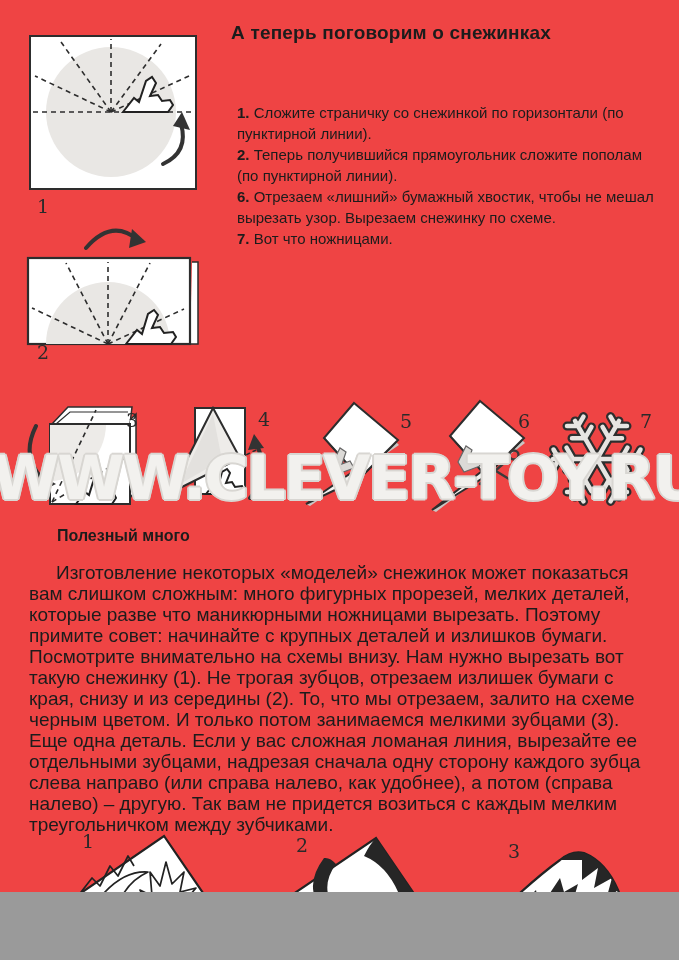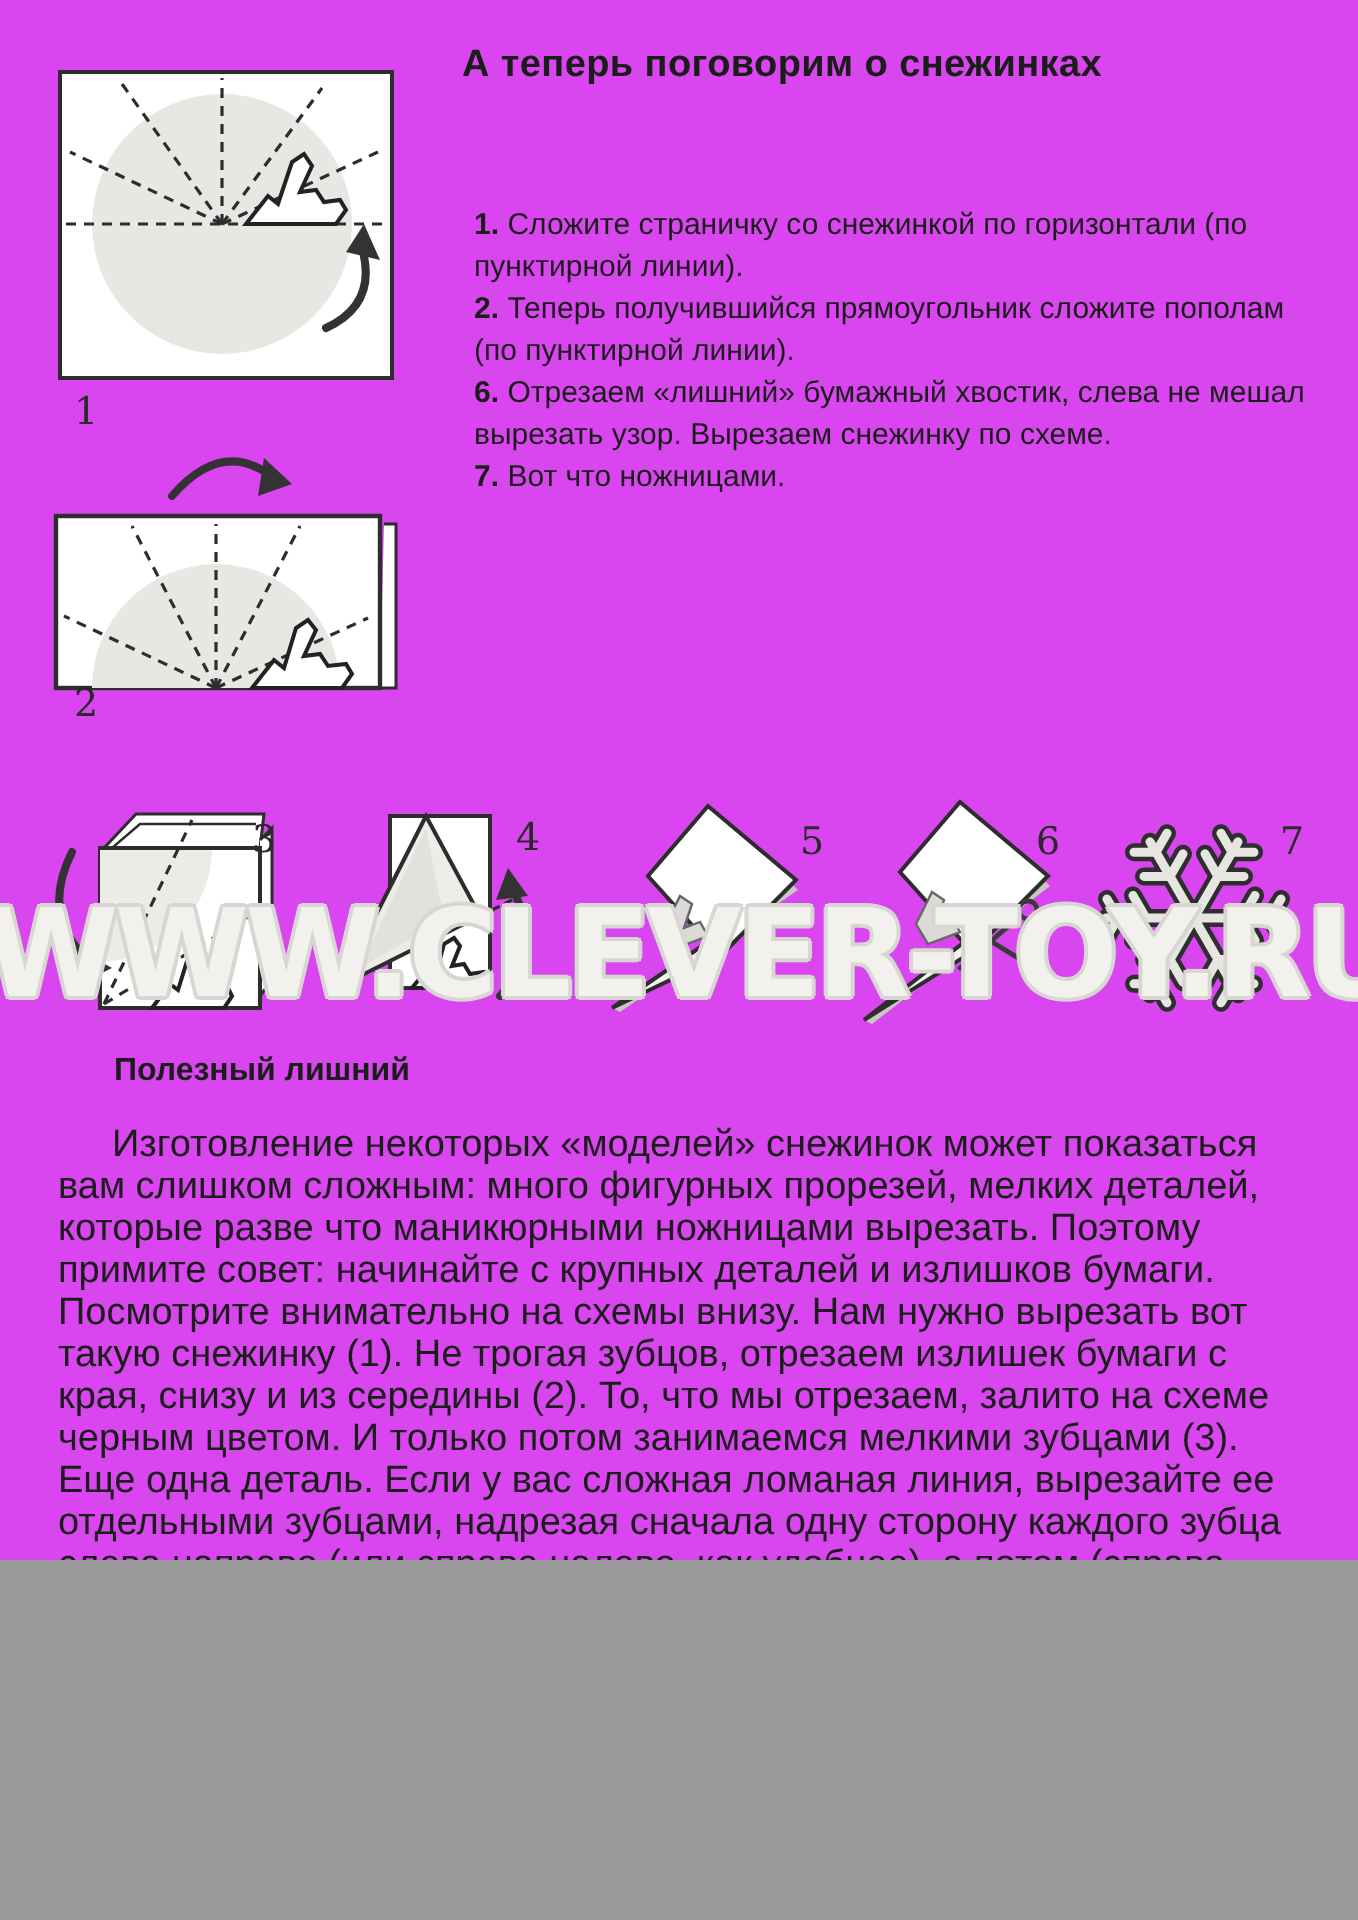--- a/index.html
+++ b/index.html
@@ -1,18 +1,18 @@
 <!DOCTYPE html>
 <html><head>
 <meta charset="utf-8">
 <style>
   html,body{margin:0;padding:0;background:#9a9a9a;}
   .page{
-    position:relative;width:679px;height:780px;margin:0 auto;
-    background:#d946ef;color:#1c1c1c;overflow:hidden;
+    position:relative;width:679px;height:892px;margin:0 auto;
+    background:#ef4444;color:#1c1c1c;overflow:hidden;
     font-family:"Liberation Sans",sans-serif;
     text-decoration:underline;
   }
   .fig{position:absolute;}
   .fig svg{display:block;}
   .fig-label{
     position:absolute;font-family:"DejaVu Serif",serif;
     font-size:19px;color:#2a2a2a;line-height:1;
   }
   .page-title{
@@ -45,21 +45,21 @@
 </head>
 <body>
 
 <div class="page">
 
   <div class="page-title">А теперь поговорим о снежинках</div>
 
   <div class="instructions">
     <p><span class="num">1.</span> <span>Сложите страничку со снежинкой по горизонтали (по пунктирной линии).</span></p>
     <p><span class="num">2.</span> <span>Теперь получившийся прямоугольник сложите пополам (по пунктирной линии).</span></p>
-    <p><span class="num">6.</span> <span>Отрезаем «лишний» бумажный хвостик, слева не мешал вырезать узор. Вырезаем снежинку по схеме.</span></p>
+    <p><span class="num">6.</span> <span>Отрезаем «лишний» бумажный хвостик, чтобы не мешал вырезать узор. Вырезаем снежинку по схеме.</span></p>
     <p><span class="num">7.</span> <span>Вот что ножницами.</span></p>
   </div>
 
   <div class="fig" style="left:27px;top:32px;">
     <svg width="178" height="168" viewBox="0 0 178 168">
       <rect x="3" y="4" width="166" height="153" fill="#ffffff" stroke="#2d2d2d" stroke-width="2"></rect>
       <circle cx="84" cy="80" r="65" fill="#e9e7e4"></circle>
       <g stroke="#2d2d2d" stroke-width="1.6" stroke-dasharray="5 4" fill="none">
         <path d="M6,80 L166,80"></path>
           <path d="M84,80 L84,7"></path>
@@ -176,21 +176,21 @@
                  M50,53 L6,53 M26,53 L19.5,41.7 M26,53 L19.5,64.3 M12,53 L6.5,43.5 M12,53 L6.5,62.5
                  M50,53 L28,91.1 M38,73.8 L44.5,85.1 M38,73.8 L25,73.8 M31,85.9 L36.5,95.4 M31,85.9 L20,85.9
                  M50,53 L72,91.1 M62,73.8 L55.5,85.1 M62,73.8 L75,73.8 M69,85.9 L63.5,95.4 M69,85.9 L80,85.9" fill="none" stroke="#e7e5e2" stroke-width="4.5" stroke-linecap="round"></path>
       </g>
     </svg>
   </div>
   <div class="fig-label" style="left:640px;top:412px;">7</div>
 
   <div class="watermark">WWW.CLEVER-TOY.RU</div>
 
-  <div class="advice-heading">Полезный лишний</div>
+  <div class="advice-heading">Полезный много</div>
   <div class="advice-body">Изготовление некоторых «моделей» снежинок может показаться вам слишком сложным: много фигурных прорезей, мелких деталей, которые разве что маникюрными ножницами вырезать. Поэтому примите совет: начинайте с крупных деталей и излишков бумаги. Посмотрите внимательно на схемы внизу. Нам нужно вырезать вот такую снежинку (1). Не трогая зубцов, отрезаем излишек бумаги с края, снизу и из середины (2). То, что мы отрезаем, залито на схеме черным цветом. И только потом занимаемся мелкими зубцами (3). Еще одна деталь. Если у вас сложная ломаная линия, вырезайте ее отдельными зубцами, надрезая сначала одну сторону каждого зубца слева направо (или справа налево, как удобнее), а потом (справа налево) – другую. Так вам не придется возиться с каждым мелким треугольничком между зубчиками.</div>
 
   <div class="fig" style="left:22px;top:828px;">
     <svg width="215" height="110" viewBox="0 0 215 110">
       <path d="M8,100 L205,100 L142,8 Z" fill="#ffffff" stroke="#222" stroke-width="2.2"></path>
       <g fill="#ffffff" stroke="#222" stroke-width="1.7" stroke-linejoin="round">
         <path d="M30,100 L44,84 L52,92 L60,78 L68,90 L62,100"></path>
         <path d="M84,100 L96,80 L106,92 L100,100"></path>
         <path d="M128,82 L118,62 L130,68 L128,44 L138,58 L144,34 L150,56 L162,44 L158,64 L174,60 L162,74 L178,80 L158,82 L168,94 L148,86 L142,98 L134,84 Z"></path>
         <path d="M76,72 Q100,42 126,44 Q104,54 96,78 Q88,68 76,72 Z"></path>

